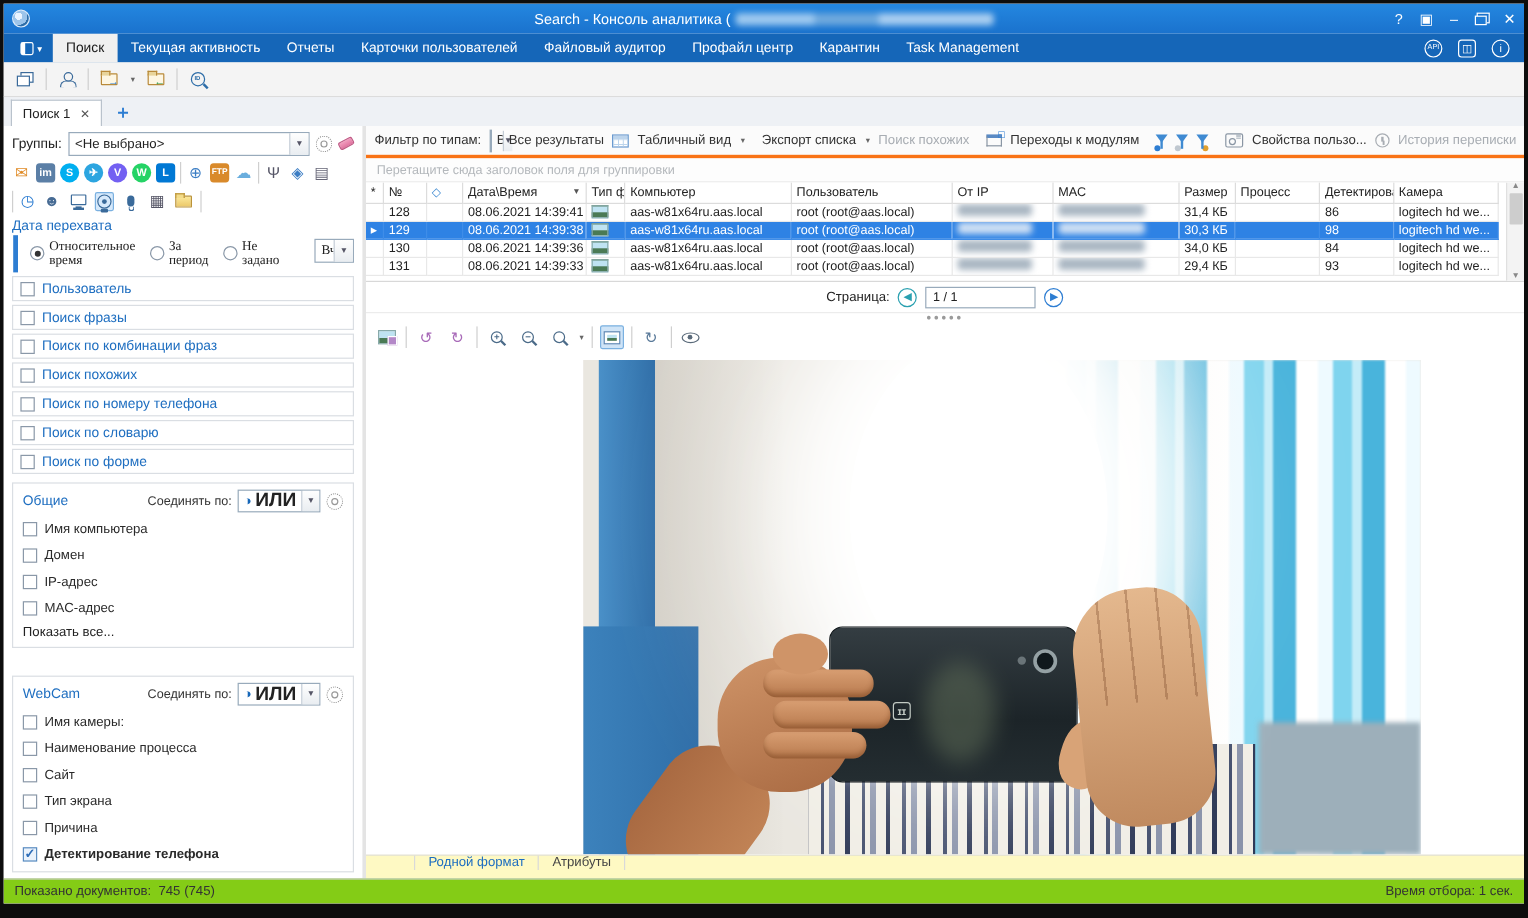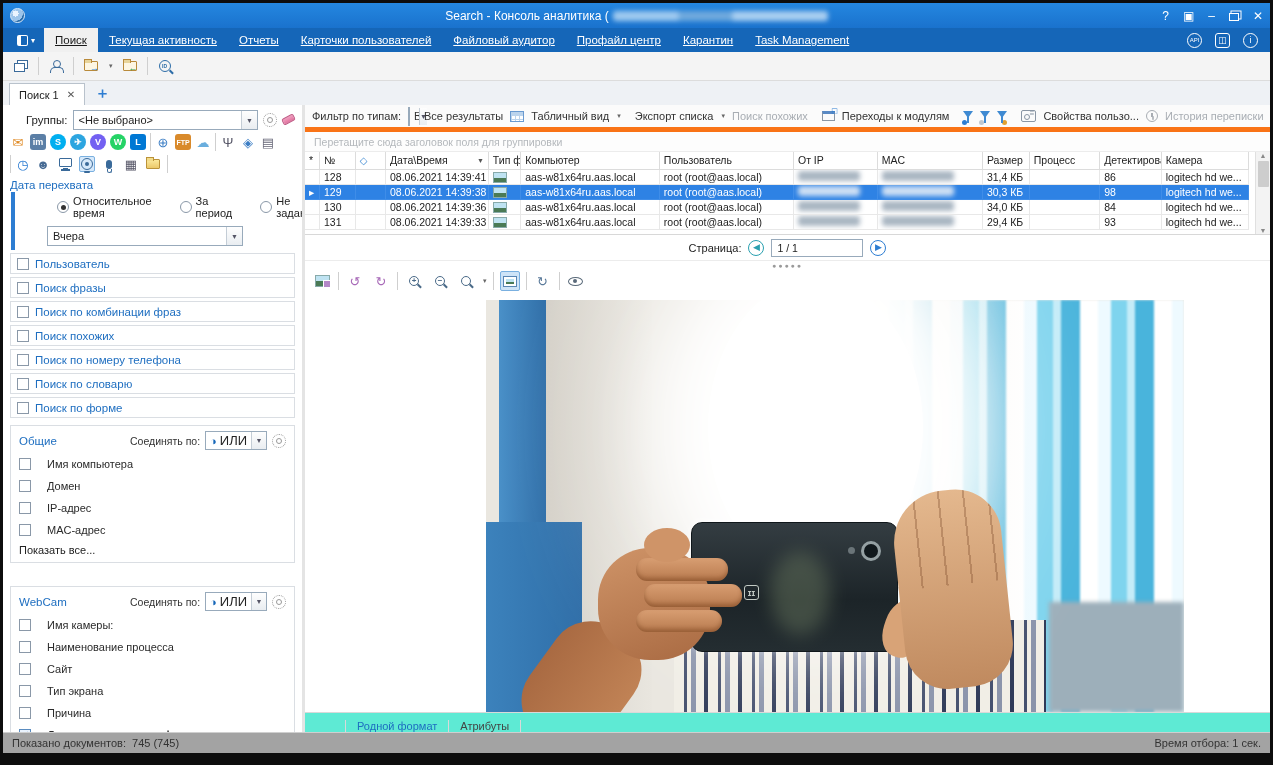--- a/index.html
+++ b/index.html
@@ -16,21 +16,21 @@
   .blur-title { width:215px; background:linear-gradient(90deg,#9ec9ef 0 30%, #6fa9dd 31% 55%, #a9cef0 56%); }
   .win-controls { margin-left:auto; display:flex; align-items:center; gap:14px; font-size:12px; z-index:2; }
   .wc { cursor:default; line-height:1; }
   .wc-restore { width:10px; height:8px; border:1px solid #fff; box-shadow:2px -2px 0 -0.5px #1a72cd, 2px -2px 0 0.5px #fff; margin-top:2px; }
 
   
   .menubar { height:24px; background:#1566b8; display:flex; align-items:stretch; color:#fff; flex:0 0 auto; padding-left:5px; }
   .appmenu { display:flex; align-items:center; gap:3px; padding:0 9px; }
   .appmenu .grid-glyph { display:inline-block; width:11px; height:11px; border:1.5px solid #fff; border-radius:2px; border-left-width:4px; }
   .appmenu .caret { font-size:8px; }
-  .menu-item { display:flex; align-items:center; padding:0 11px; font-size:11.5px; white-space:nowrap;text-decoration:underline; }
+  .menu-item { display:flex; align-items:center; padding:0 11px; font-size:11.5px; white-space:nowrap; }
   .menu-item.active { background:#f0f0f0; color:#1a1a1a; }
   .menu-right { margin-left:auto; display:flex; align-items:center; gap:13px; padding-right:12px; }
   .mr-ico { width:15px; height:15px; border:1.2px solid #fff; border-radius:50%; display:flex; align-items:center; justify-content:center; font-size:6px; }
   .mr-box { border-radius:3px; font-size:9px; }
 
   
   .toolbar { height:29px; background:#f4f4f4; border-bottom:1px solid #dcdcdc; display:flex; align-items:center; gap:7px; padding:0 8px; flex:0 0 auto; }
   .vsep { width:1px; height:18px; background:#cfcfcf; }
   .tb-ico { width:20px; height:20px; display:flex; align-items:center; justify-content:center; position:relative; }
   .i-cascade { width:11px; height:9px; border:1.3px solid #3a6a9a; background:#fff; box-shadow:3px -3px 0 -1px #fff, 3px -3px 0 0 #3a6a9a; margin:3px 0 0 -3px; }
@@ -52,21 +52,21 @@
   .doc-tab { height:22px; background:#fff; border:1px solid #b9c2cc; border-bottom:none; display:flex; align-items:center; gap:8px; padding:0 9px; font-size:11px; }
   .doc-tab .x { color:#555; font-size:10px; }
   .tab-add { color:#2d7dd2; font-weight:bold; font-size:15px; padding:0 4px 2px; }
 
   
   .content { flex:1; display:flex; min-height:0; }
   .sidebar { width:302px; background:#fff; border-right:3px solid #e4e4e4; display:flex; flex-direction:column; padding:5px 7px 4px; gap:3px; overflow:hidden; flex:0 0 auto; }
   .main { flex:1; display:flex; flex-direction:column; background:#fff; min-width:0; }
 
   
-  .row { display:flex; align-items:center; gap:5px;margin-left:16px; }
+  .row { display:flex; align-items:center; gap:5px; }
   .combo { border:1px solid #98aabb; background:#fff; height:20px; display:flex; align-items:center; min-width:0; }
   .combo .txt { flex:1; padding:0 5px; white-space:nowrap; overflow:hidden; font-size:11px; }
   .combo .dd { width:16px; align-self:stretch; border-left:1px solid #c4cdd6; background:linear-gradient(#fefefe,#e9edf1); display:flex; align-items:center; justify-content:center; font-size:7px; color:#556; }
   .gear { width:14px; height:14px; border:1.5px dotted #999; border-radius:50%; position:relative; flex:0 0 auto; }
   .gear::after { content:""; position:absolute; inset:3px; border:1.5px solid #999; border-radius:50%; }
   .eraser { width:13px; height:7px; background:linear-gradient(#f2a0c0,#e0739f); border-radius:2px; transform:rotate(-28deg); border:1px solid #c05a85; position:relative; top:-1px; }
 
   .chrow { display:flex; align-items:center; gap:4px; height:21px; }
   .chip { width:16px; height:16px; border-radius:50%; color:#fff; font-size:9px; font-weight:bold; display:flex; align-items:center; justify-content:center; flex:0 0 auto; }
   .sq { border-radius:3px; }
@@ -76,42 +76,42 @@
   .i-monitor::after { content:""; position:absolute; left:3px; bottom:-4px; width:5px; height:2px; background:#3a6a9a; box-shadow:-2px 1px 0 0 #3a6a9a, 2px 1px 0 0 #3a6a9a; }
   .i-webcam { width:12px; height:12px; border:1.6px solid #3a6a9a; border-radius:50%; position:relative; }
   .i-webcam::before { content:""; position:absolute; inset:3px; background:#3a6a9a; border-radius:50%; }
   .i-webcam::after { content:""; position:absolute; left:2px; bottom:-4px; width:6px; height:2.5px; background:#3a6a9a; border-radius:1px; }
   .i-mic { width:6px; height:9px; background:#3a6a9a; border-radius:3px; position:relative; margin:0 5px; }
   .i-mic::after { content:""; position:absolute; left:1px; bottom:-4px; width:3px; height:3px; border:1.2px solid #3a6a9a; border-top:none; border-radius:0 0 3px 3px; }
   .i-fold { width:14px; height:10px; background:linear-gradient(#fbe89a,#ecc96a); border:1px solid #bb9339; border-radius:1px; position:relative; }
   .i-fold::before { content:""; position:absolute; left:-1px; top:-3px; width:6px; height:3px; background:#f3dc8a; border:1px solid #bb9339; border-bottom:none; }
 
   .sec-title { color:#1e6ec0; font-size:11.5px; padding:2px 0 1px; }
-  .date-body { border-left:4px solid #2d7dd2; margin-left:1px; padding:3px 0 4px 10px; display:flex; flex-direction:column; gap:7px; }
+  .date-body { border-left:4px solid #2d7dd2; margin-left:1px; padding:3px 0 4px 10px; display:flex; flex-direction:row; gap:7px;font-family:Liberation Serif, serif; }
   .radio { width:12px; height:12px; border:1px solid #8a98a8; border-radius:50%; background:#fff; position:relative; flex:0 0 auto; }
   .radio.on::after { content:""; position:absolute; inset:2.5px; background:#333; border-radius:50%; }
   .rlabel { font-size:11px; }
   .cb { width:12px; height:12px; border:1px solid #8a98a8; background:#fff; flex:0 0 auto; position:relative; }
   .cb.on { background:#e9f2fc; border-color:#5a8cc0; }
   .cb.on::after { content:"✓"; position:absolute; inset:-1px 0 0 0; color:#2d6db8; font-size:11px; font-weight:bold; line-height:12px; text-align:center; }
 
   .filterbox { border:1px solid #dadee3; height:21px; display:flex; align-items:center; gap:6px; padding:0 6px; color:#1e6ec0; flex:0 0 auto; }
   .groupbox { border:1px solid #dadee3; padding:5px 8px 6px; display:flex; flex-direction:column; gap:5px; }
   .gb-head { display:flex; align-items:center; gap:5px; }
   .gb-title { color:#1e6ec0; flex:1; }
   .join-lbl { font-size:10.5px; color:#333; }
   .combo-sm { border:1px solid #98aabb; height:19px; display:flex; align-items:center; }
   .combo-sm .ic { padding:0 2px 0 4px; color:#1566b8; font-size:11px; }
-  .combo-sm .txt { padding:0 4px 0 1px; font-size:13px; font-weight:normal; color:#222; }
+  .combo-sm .txt { padding:0 4px 0 1px; font-size:16px; font-weight:bold; color:#222; }
   .combo-sm .dd { width:15px; align-self:stretch; border-left:1px solid #c4cdd6; background:linear-gradient(#fefefe,#e9edf1); display:flex; align-items:center; justify-content:center; font-size:7px; color:#556; }
-  .cbrow { display:flex; align-items:center; gap:16px; height:17px; font-size:11px; color:#2a2a2a; }
+  .cbrow { display:flex; align-items:center; gap:6px; height:17px; font-size:11px; color:#2a2a2a; }
   .showall { font-size:11px; color:#222; padding-top:1px; }
 
   
-  .filterbar { height:27px; display:flex; align-items:center; gap:7px; padding:0 7px; border-bottom:5px solid #f97316; background:#fbfbfb; white-space:nowrap; flex:0 0 auto; font-size:11px; color:#333; overflow:hidden; }
+  .filterbar { height:27px; display:flex; align-items:center; gap:7px; padding:0 7px; border-bottom:3px solid #f97316; background:#fbfbfb; white-space:nowrap; flex:0 0 auto; font-size:11px; color:#333; overflow:hidden; }
   .muted { color:#a8adb3; }
   .i-table { width:14px; height:11px; border:1px solid #6a9ad0; background:linear-gradient(#bcd4ec 3px, #fff 3px); background-clip:padding-box; position:relative; flex:0 0 auto; }
   .i-table::after { content:""; position:absolute; inset:3px 0 0 0; background-image:linear-gradient(90deg,#bcd4ec 1px,transparent 1px), linear-gradient(#bcd4ec 1px,transparent 1px); background-size:4px 4px; }
   .i-modwin { width:13px; height:10px; border:1px solid #8a96a4; border-top:3px solid #5a8ac4; position:relative; flex:0 0 auto; }
   .i-modwin::after { content:"◱"; position:absolute; right:-4px; top:-7px; font-size:7px; color:#2d7dd2; }
   .funnel { width:0; height:0; border-left:5.5px solid transparent; border-right:5.5px solid transparent; border-top:7px solid #3f8ad2; position:relative; margin-top:-3px; }
   .funnel::after { content:""; position:absolute; left:-1px; top:-2px; width:2px; height:7px; background:#3f8ad2; }
   .funnel .badge { position:absolute; left:-6px; top:2px; width:5px; height:5px; border-radius:50%; }
   .i-card { width:15px; height:12px; border:1px solid #8a96a4; border-radius:2px; position:relative; flex:0 0 auto; }
   .i-card::after { content:"≡"; position:absolute; right:1px; top:-2px; font-size:8px; color:#8a96a4; }
@@ -183,27 +183,27 @@
   .finger { background:linear-gradient(#d89e72,#b87a4e); border-radius:11px; box-shadow:inset 0 -3px 4px rgba(90,40,10,.35); }
   .f1 { left:150px; top:258px; width:92px; height:23px; }
   .f2 { left:158px; top:284px; width:98px; height:23px; }
   .f3 { left:150px; top:310px; width:86px; height:22px; }
   .thumb { left:158px; top:228px; width:46px; height:34px; background:#cf9468; border-radius:50%; }
   .rhand { left:413px; top:190px; width:108px; height:198px; background:linear-gradient(180deg,#e4b88e,#c08a5f); border-radius:52px 46px 42px 42px; transform:rotate(-6deg); }
   .rhand::before { content:""; position:absolute; inset:0 0 52% 0; border-radius:52px 46px 0 0;
       background:repeating-linear-gradient(90deg, transparent 0 23px, rgba(110,60,30,.30) 23px 25px); }
   .rthumb { left:398px; top:300px; width:40px; height:58px; background:#d8a377; border-radius:45%; transform:rotate(18deg); }
 
-  .vtabs { height:20px; border-top:1px solid #d9d9d9; display:flex; align-items:flex-end; background:#5eead4; flex:0 0 auto; font-size:11px; }
+  .vtabs { height:20px; border-top:1px solid #d9d9d9; display:flex; align-items:flex-start; background:#fef9c3; flex:0 0 auto; font-size:11px; }
   .vtab { display:flex; align-items:center; padding:0 11px; border-right:1px solid #d9d9d9; color:#444; }
   .vtab:first-child { border-left:1px solid #d9d9d9; margin-left:40px; }
   .vtab.active { color:#1e6ec0; }
 
   
-  .statusbar { height:21px; border-top:1px solid #cfcfcf; background:#a3a3a3; display:flex; align-items:center; padding:0 9px; font-size:11px; color:#333; flex:0 0 auto; }
+  .statusbar { height:21px; border-top:1px solid #cfcfcf; background:#84cc16; display:flex; align-items:center; padding:0 9px; font-size:11px; color:#333; flex:0 0 auto; }
   .statusbar .right { margin-left:auto; }
 </style>
 </head>
 <body>
 
 <div class="window">
  <div class="frame">
 
   <div class="titlebar">
     <span class="app-logo"></span>

